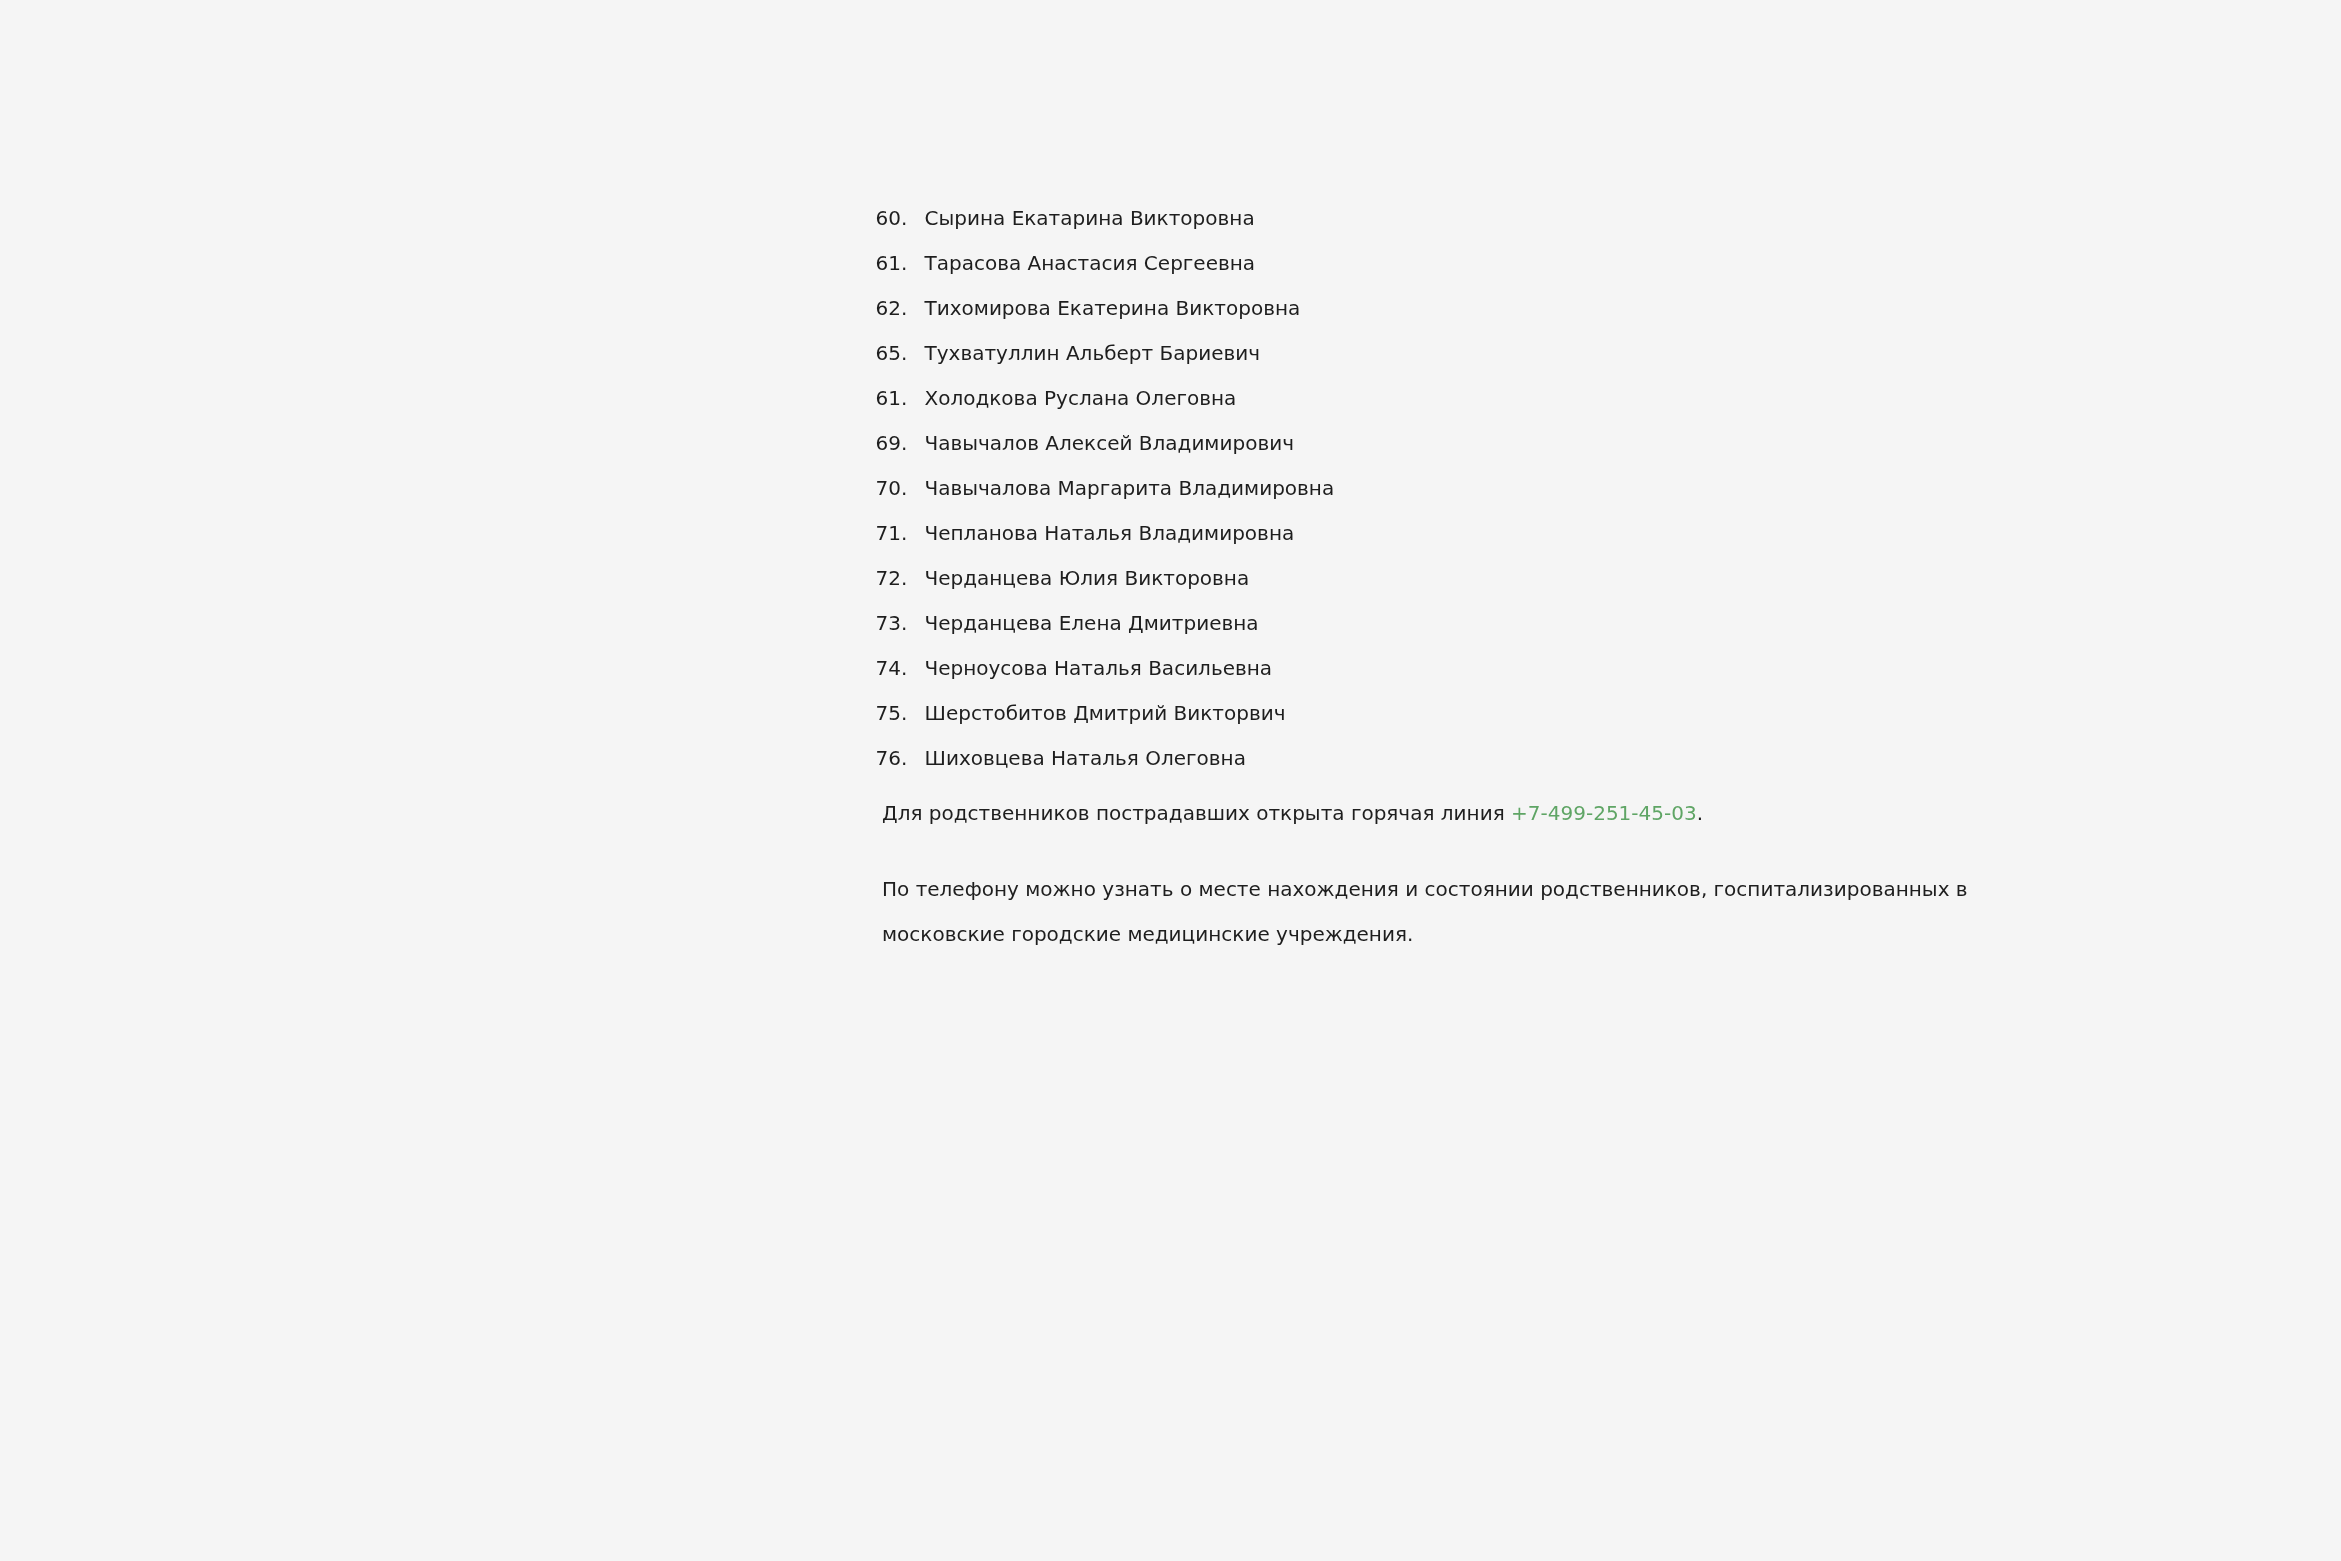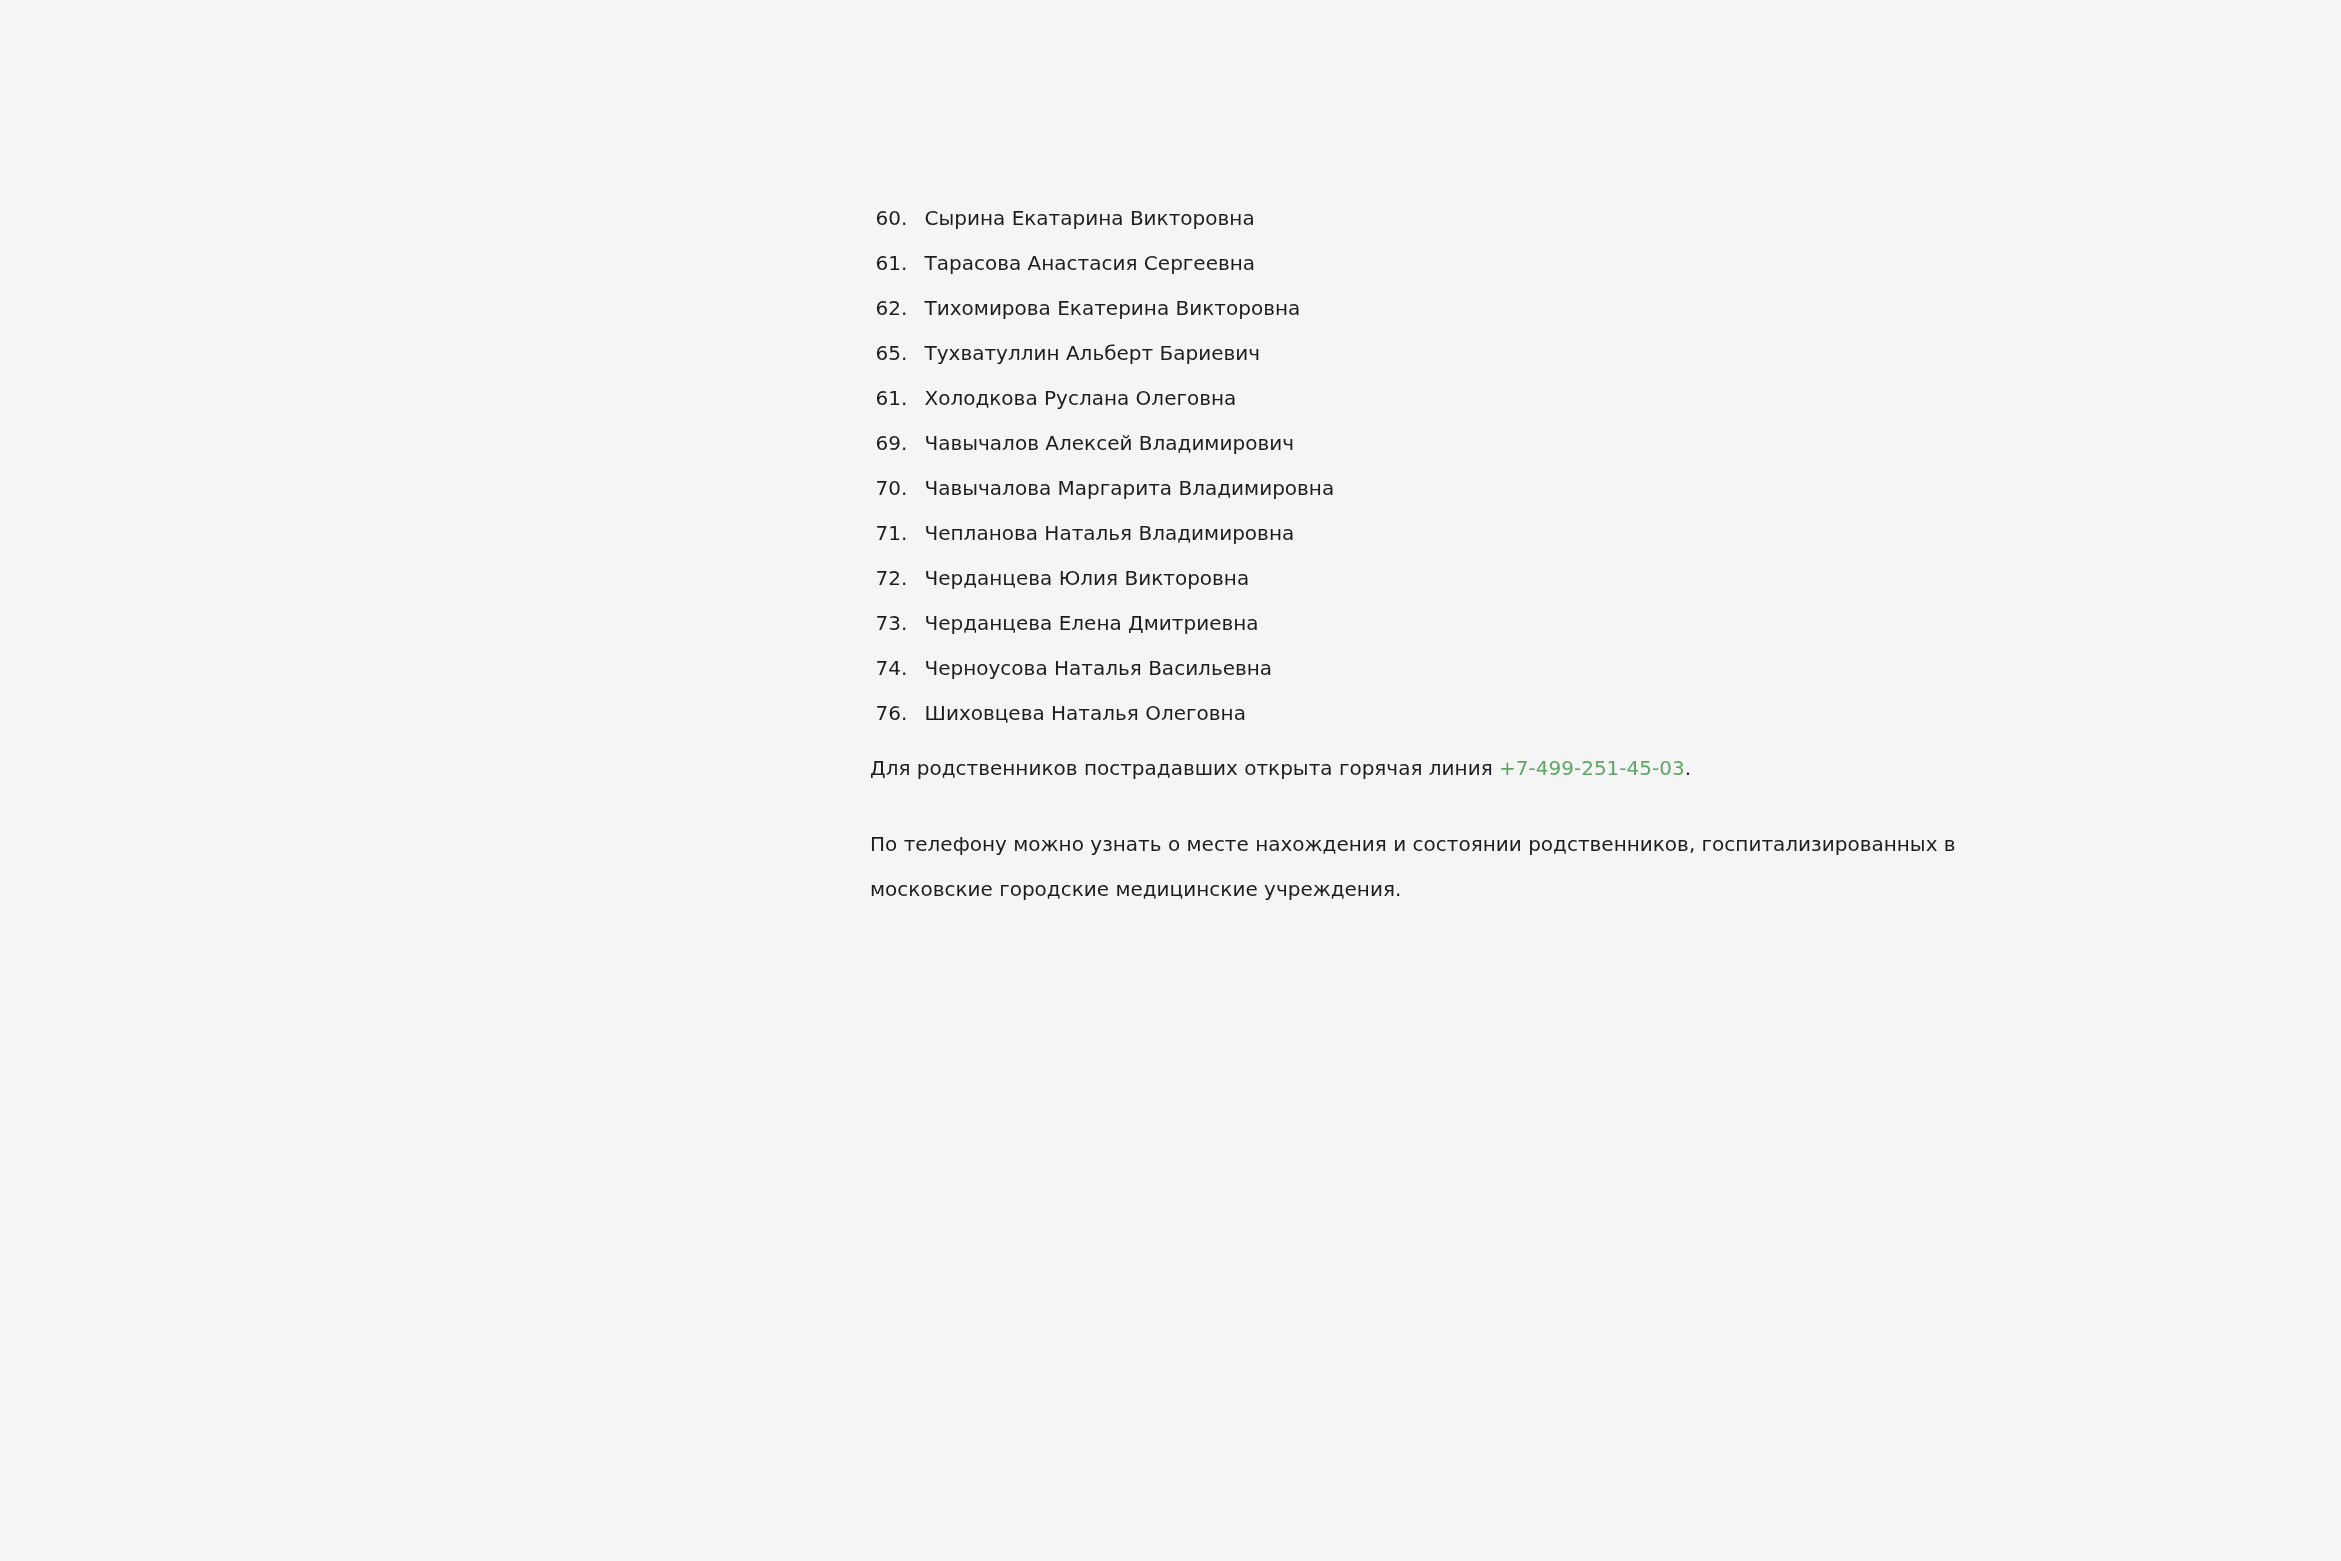--- a/index.html
+++ b/index.html
@@ -28,21 +28,21 @@
   }
   .list-row {
     height: 45px;
     white-space: nowrap;
   }
   .list-num {
     display: inline-block;
     width: 49px;
   }
   .para {
-    margin: 0;
+    margin: 12px;
   }
   .hotline-para {
     margin-top: 10.4px;
     white-space: nowrap;
   }
   .info-para {
     margin-top: 30.5px;
   }
   .info-line {
     display: block;
@@ -65,20 +65,21 @@
       <div class="list-row"><span class="list-num">61.</span><span>Тарасова Анастасия Сергеевна</span></div>
       <div class="list-row"><span class="list-num">62.</span><span>Тихомирова Екатерина Викторовна</span></div>
       <div class="list-row"><span class="list-num">65.</span><span>Тухватуллин Альберт Бариевич</span></div>
       <div class="list-row"><span class="list-num">61.</span><span>Холодкова Руслана Олеговна</span></div>
       <div class="list-row"><span class="list-num">69.</span><span>Чавычалов Алексей Владимирович</span></div>
       <div class="list-row"><span class="list-num">70.</span><span>Чавычалова Маргарита Владимировна</span></div>
       <div class="list-row"><span class="list-num">71.</span><span>Чепланова Наталья Владимировна</span></div>
       <div class="list-row"><span class="list-num">72.</span><span>Черданцева Юлия Викторовна</span></div>
       <div class="list-row"><span class="list-num">73.</span><span>Черданцева Елена Дмитриевна</span></div>
       <div class="list-row"><span class="list-num">74.</span><span>Черноусова Наталья Васильевна</span></div>
+      <div class="list-row"><span class="list-num">75.</span><span>Шерстобитов Дмитрий Викторвич</span></div>
       <div class="list-row"><span class="list-num">76.</span><span>Шиховцева Наталья Олеговна</span></div>
     </div>
 
     <p class="para hotline-para"><span>Для родственников пострадавших открыта горячая линия </span><a class="phone-link">+7-499-251-45-03</a><span>.</span></p>
 
     <p class="para info-para">
         <span class="info-line">По телефону можно узнать о месте нахождения и состоянии родственников, госпитализированных в</span>
         <span class="info-line">московские городские медицинские учреждения.</span>
       </p>
 

